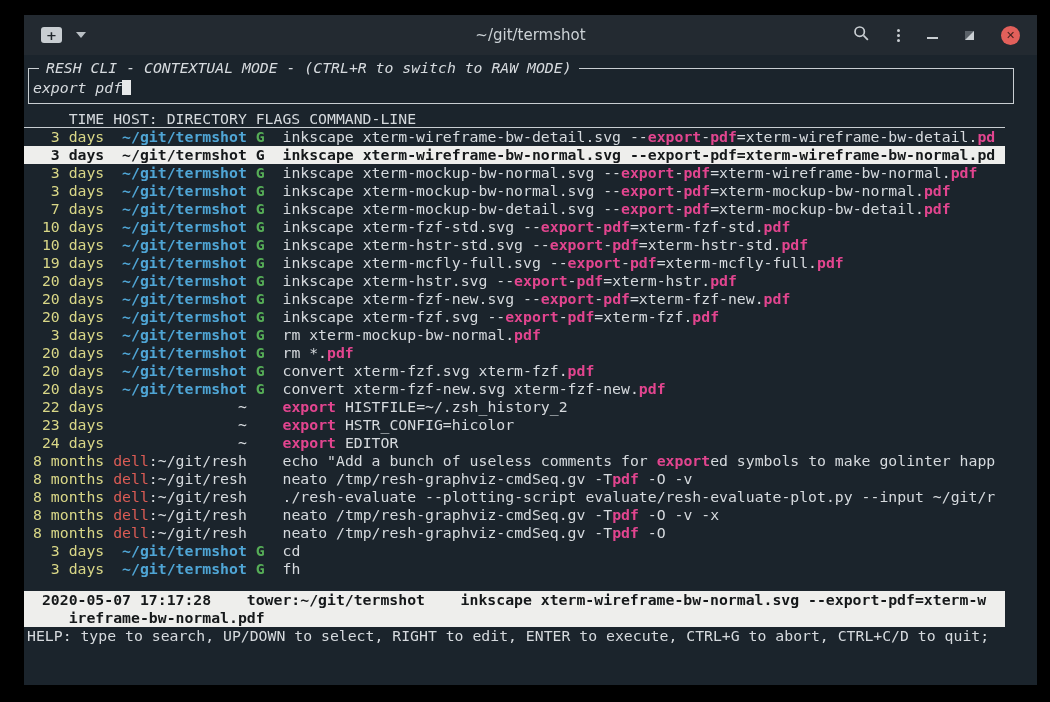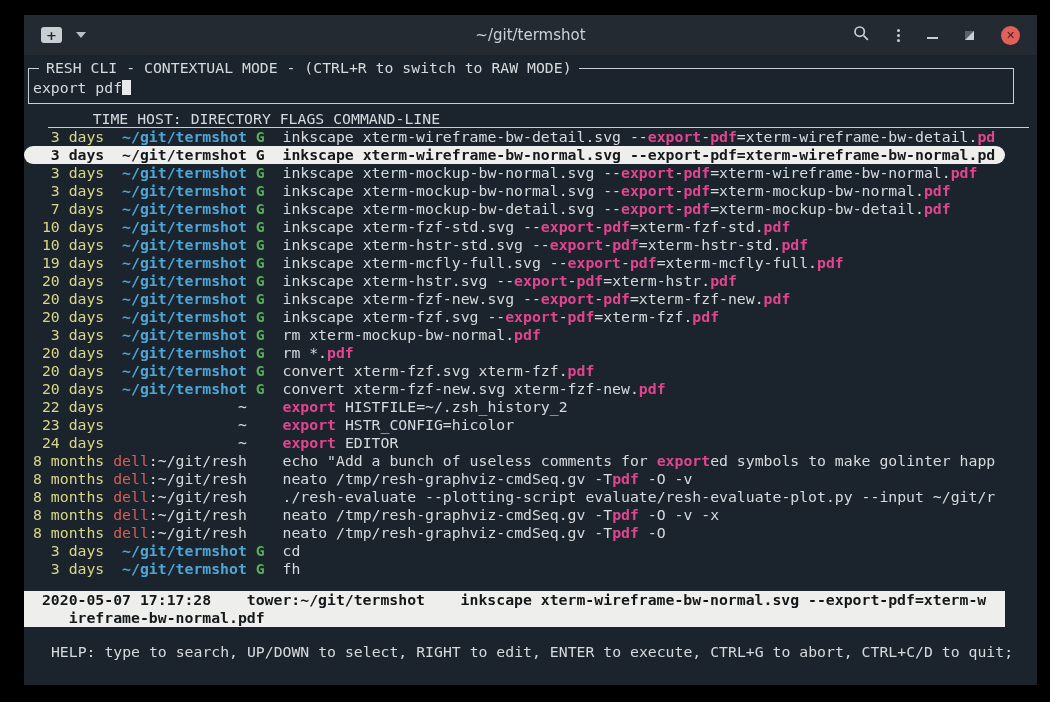--- a/index.html
+++ b/index.html
@@ -22,35 +22,35 @@
   .tb-right{position:absolute;right:0;top:0;height:40px;display:flex;align-items:center;gap:27px;padding-right:17px;}
   .kebab{display:flex;flex-direction:column;gap:2px;align-items:center;}
   .kebab i{width:3px;height:3px;border-radius:50%;background:var(--border);}
   .minimize{width:11px;height:2px;background:var(--border);margin-top:6px;}
   .restore{width:9px;height:9px;background:linear-gradient(135deg,#5a6168 48%,var(--border) 52%);}
   .closebtn{width:19px;height:19px;border-radius:50%;background:var(--close);display:flex;align-items:center;justify-content:center;}
   .closebtn span{color:#45221f;font-size:11px;font-weight:bold;line-height:11px;font-family:"DejaVu Sans",sans-serif;}
   
   .content{position:relative;height:617px;background:var(--bg);color:var(--fg);font-size:14.8px;line-height:18px;}
   pre{font-family:inherit;font-size:inherit;line-height:inherit;white-space:pre;overflow:hidden;}
-  .searchbox{position:relative;margin:13px 0 0 4px;width:980px;height:24px;border:1px solid var(--border);padding:10px 0 0 4px;}
+  .searchbox{position:relative;margin:13px 0 0 4px;width:980px;height:24px;border:1px solid var(--border);padding:10px 0 0 4px;font-style:italic;}
   .boxlabel{position:absolute;top:-10px;left:10px;background:var(--bg);padding:0 7px;color:var(--fg);}
   .cursor{display:inline-block;width:9px;height:15px;background:#e7e9ea;vertical-align:-2px;}
-  .tblheader{margin-top:6px;height:17px;border-bottom:1px solid var(--border);padding-left:9px;width:972px;margin-left:24px;}
+  .tblheader{margin-top:6px;height:17px;border-bottom:1px solid var(--border);padding-left:9px;width:972px;}
   .rows{width:981px;}
   .row{height:18px;padding-left:9px;width:972px;}
   .row .t{color:var(--yellow);}
   .row .h{color:var(--red);}
   .row .d.blue{color:var(--blue);font-weight:bold;}
   .row .f{color:var(--green);font-weight:bold;}
   .row .m{color:var(--pink);font-weight:bold;text-align:right;}
   .row.selected{background:var(--sel-bg);}
-  .row.selected,.row.selected span{color:var(--sel-fg) !important;font-weight:bold;border-radius:9px;}
+  .row.selected,.row.selected span{color:var(--sel-fg) !important;font-weight:bold;}
   .preview{margin-top:13px;width:972px;height:36px;background:var(--sel-bg);color:var(--sel-fg);font-weight:bold;padding-left:9px;}
-  .helpbar{margin-top:16px;height:18px;padding-left:3px;color:var(--fg);text-align:center;}
+  .helpbar{margin-top:0;height:18px;padding-left:3px;color:var(--fg);}
 </style>
 </head>
 <body>
 
 <div class="window">
 
   <div class="titlebar">
     <div class="tb-left">
       <div class="newtab">
         <span>+</span>

